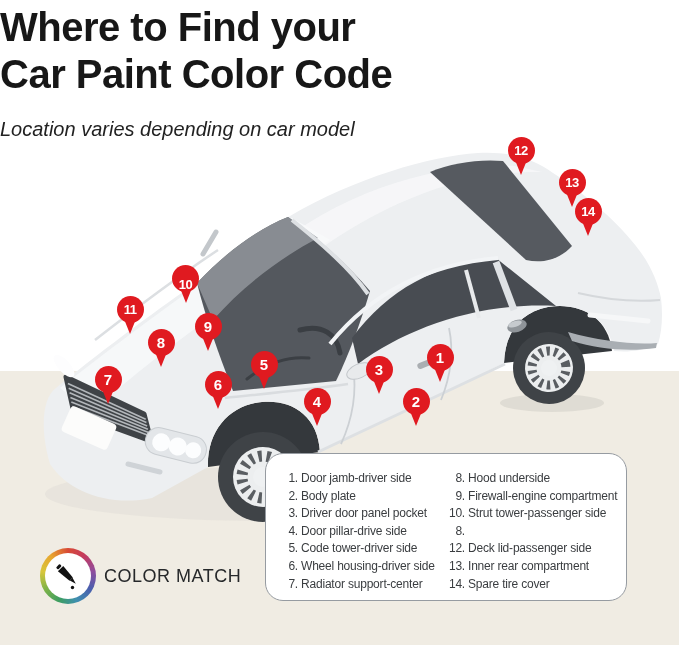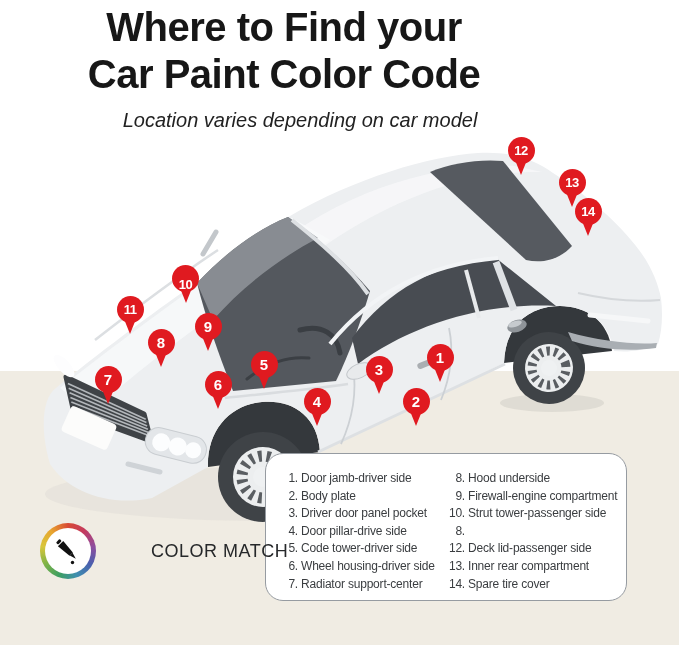--- a/index.html
+++ b/index.html
@@ -3,42 +3,42 @@
 <meta charset="utf-8">
 <style>
   html,body{margin:0;padding:0;background:#888;}
   .stage{
     position:relative;width:679px;height:645px;background:#ffffff;
     overflow:hidden;font-family:"Liberation Sans",sans-serif;margin:0 auto;
   }
   .ground{position:absolute;left:0;top:371px;width:679px;height:274px;z-index:0;}
   .car-svg{position:absolute;left:0;top:0;z-index:1;}
   
-  .header{position:absolute;left:12px;top:4px;width:544px;text-align:center;z-index:3;}
+  .header{position:absolute;left:0;top:4px;width:544px;text-align:left;z-index:3;}
   .title{font-size:40px;line-height:47px;font-weight:800;letter-spacing:-0.5px;color:#171717;}
-  .subtitle{margin-top:11px;font-size:20px;font-style:italic;color:#222;padding-left:32px;}
+  .subtitle{margin-top:20px;font-size:20px;font-style:italic;color:#222;}
   
   .pin-layer{position:absolute;left:0;top:0;width:679px;height:645px;z-index:2;}
   .pin{position:absolute;width:27px;height:27px;border-radius:50%;
        background:var(--pin-red,#e01a20);display:flex;align-items:center;justify-content:center;}
   .pin::after{content:'';position:absolute;top:23px;left:50%;transform:translateX(-50%);
        border:6px solid transparent;border-bottom:0;border-top:15px solid var(--pin-red,#e01a20);}
   .pin span{color:#fff;font-weight:bold;font-size:15px;position:relative;z-index:1;}
   .pin.two span{font-size:13px;letter-spacing:-0.5px;}
   
   .legend-box{position:absolute;left:265px;top:453px;width:362px;height:148px;z-index:3;
       background:#fff;border:1.5px solid #969ba1;border-radius:18px;box-sizing:border-box;
       display:flex;padding:16px 0 0 14px;overflow:hidden;}
   .legend-col1{width:164px;}
   .legend-col2{width:182px;}
   .legend-item{display:flex;white-space:nowrap;font-size:12px;line-height:17.6px;color:#3a3d40;letter-spacing:-0.2px;}
   .legend-item .num{width:18px;min-width:18px;text-align:right;margin-right:3px;}
   .legend-col2 .legend-item .num{width:21px;min-width:21px;}
   
-  .badge{position:absolute;left:40px;top:523px;z-index:3;display:flex;align-items:center;gap:47px;}
+  .badge{position:absolute;left:40px;top:548px;z-index:3;display:flex;align-items:center;}
   .badge-ring{position:relative;width:56px;height:56px;border-radius:50%;}
   .badge-ring::after{content:'';position:absolute;inset:5px;background:#fff;border-radius:50%;}
   .badge-icon{position:absolute;left:10px;top:10px;width:36px;height:36px;z-index:1;}
   .badge-text{margin-left:8px;}
   .badge-line1{font-size:18px;color:#26282a;letter-spacing:0.5px;}
   .badge-line2{font-size:16px;font-weight:bold;color:#1a1c1e;letter-spacing:3px;margin-top:1px;}
 </style>
 </head>
 <body>
 

